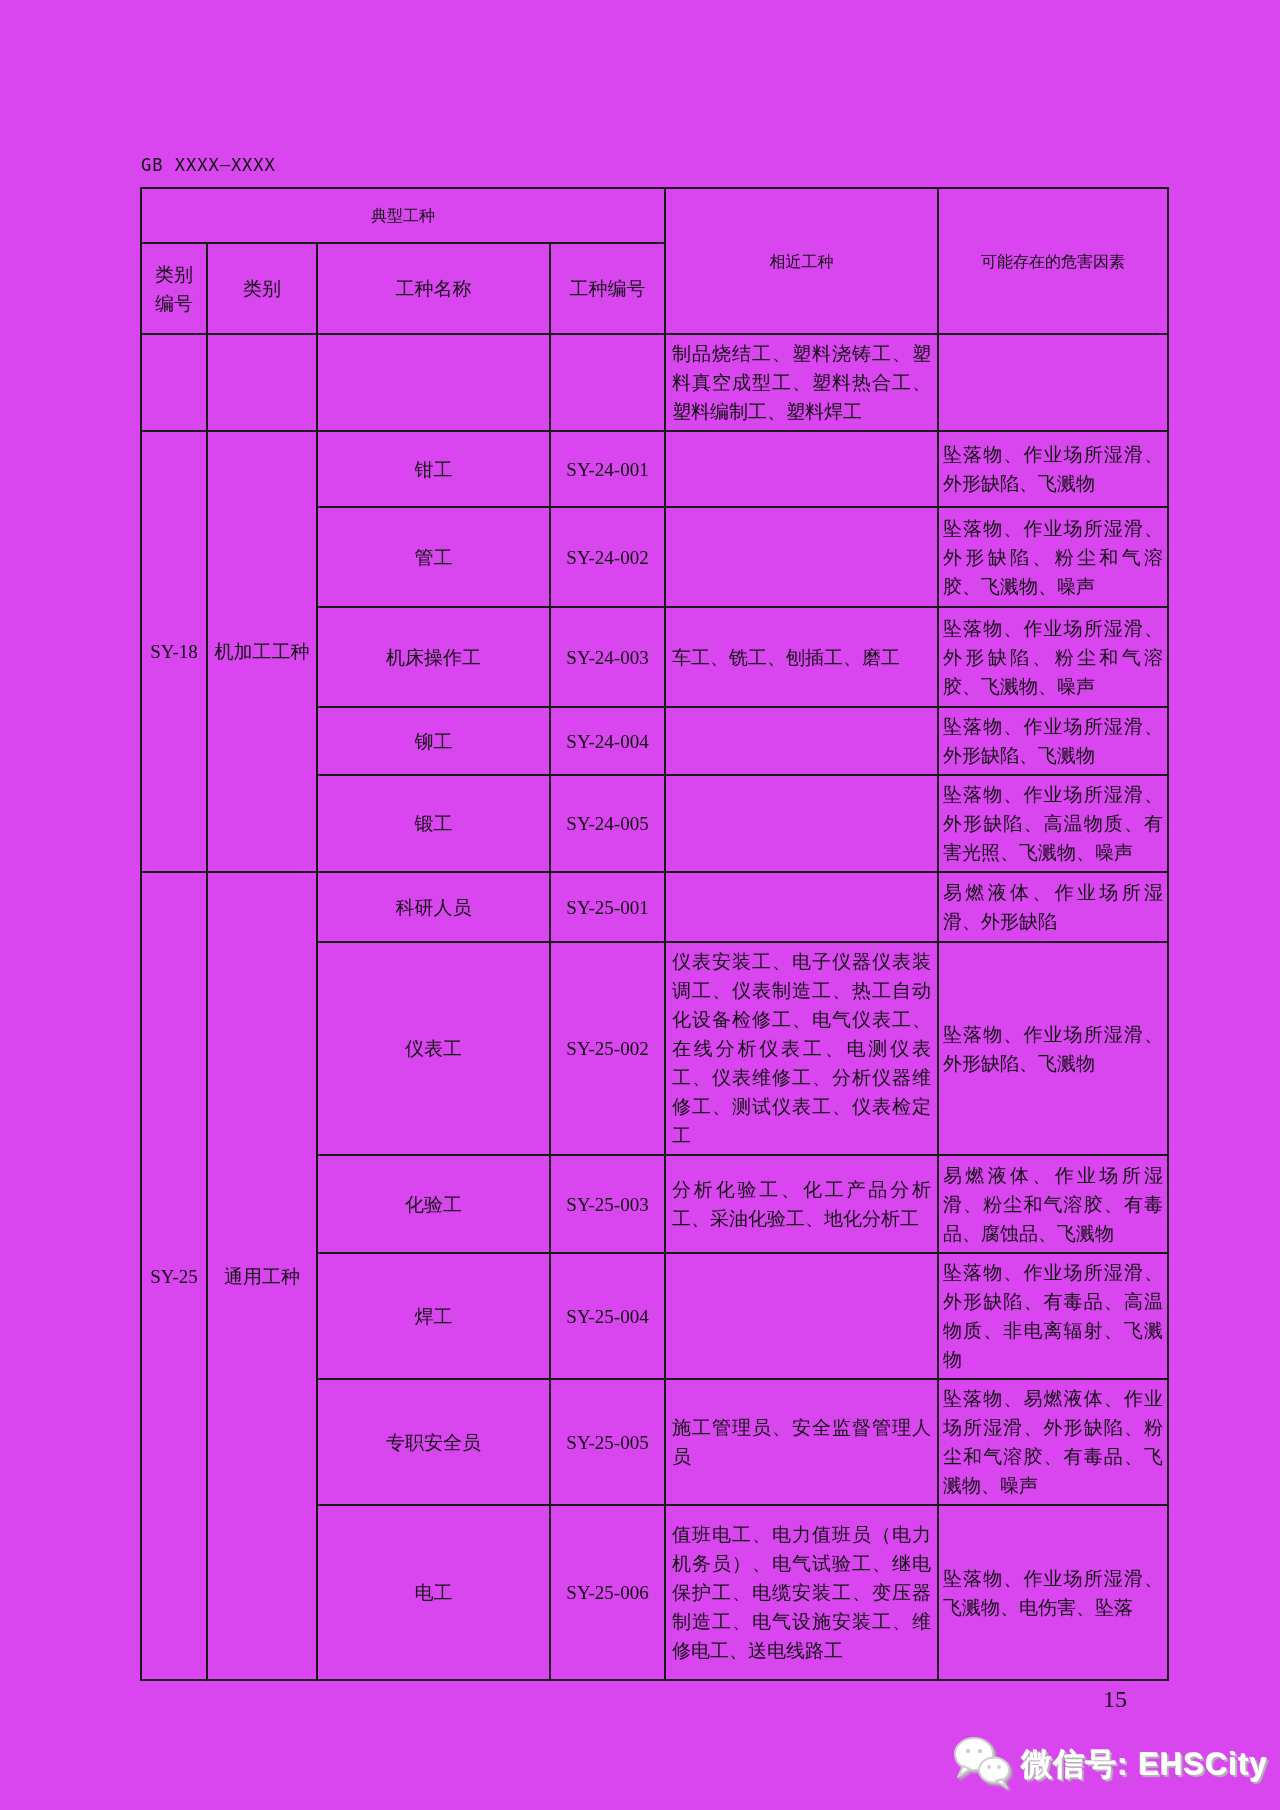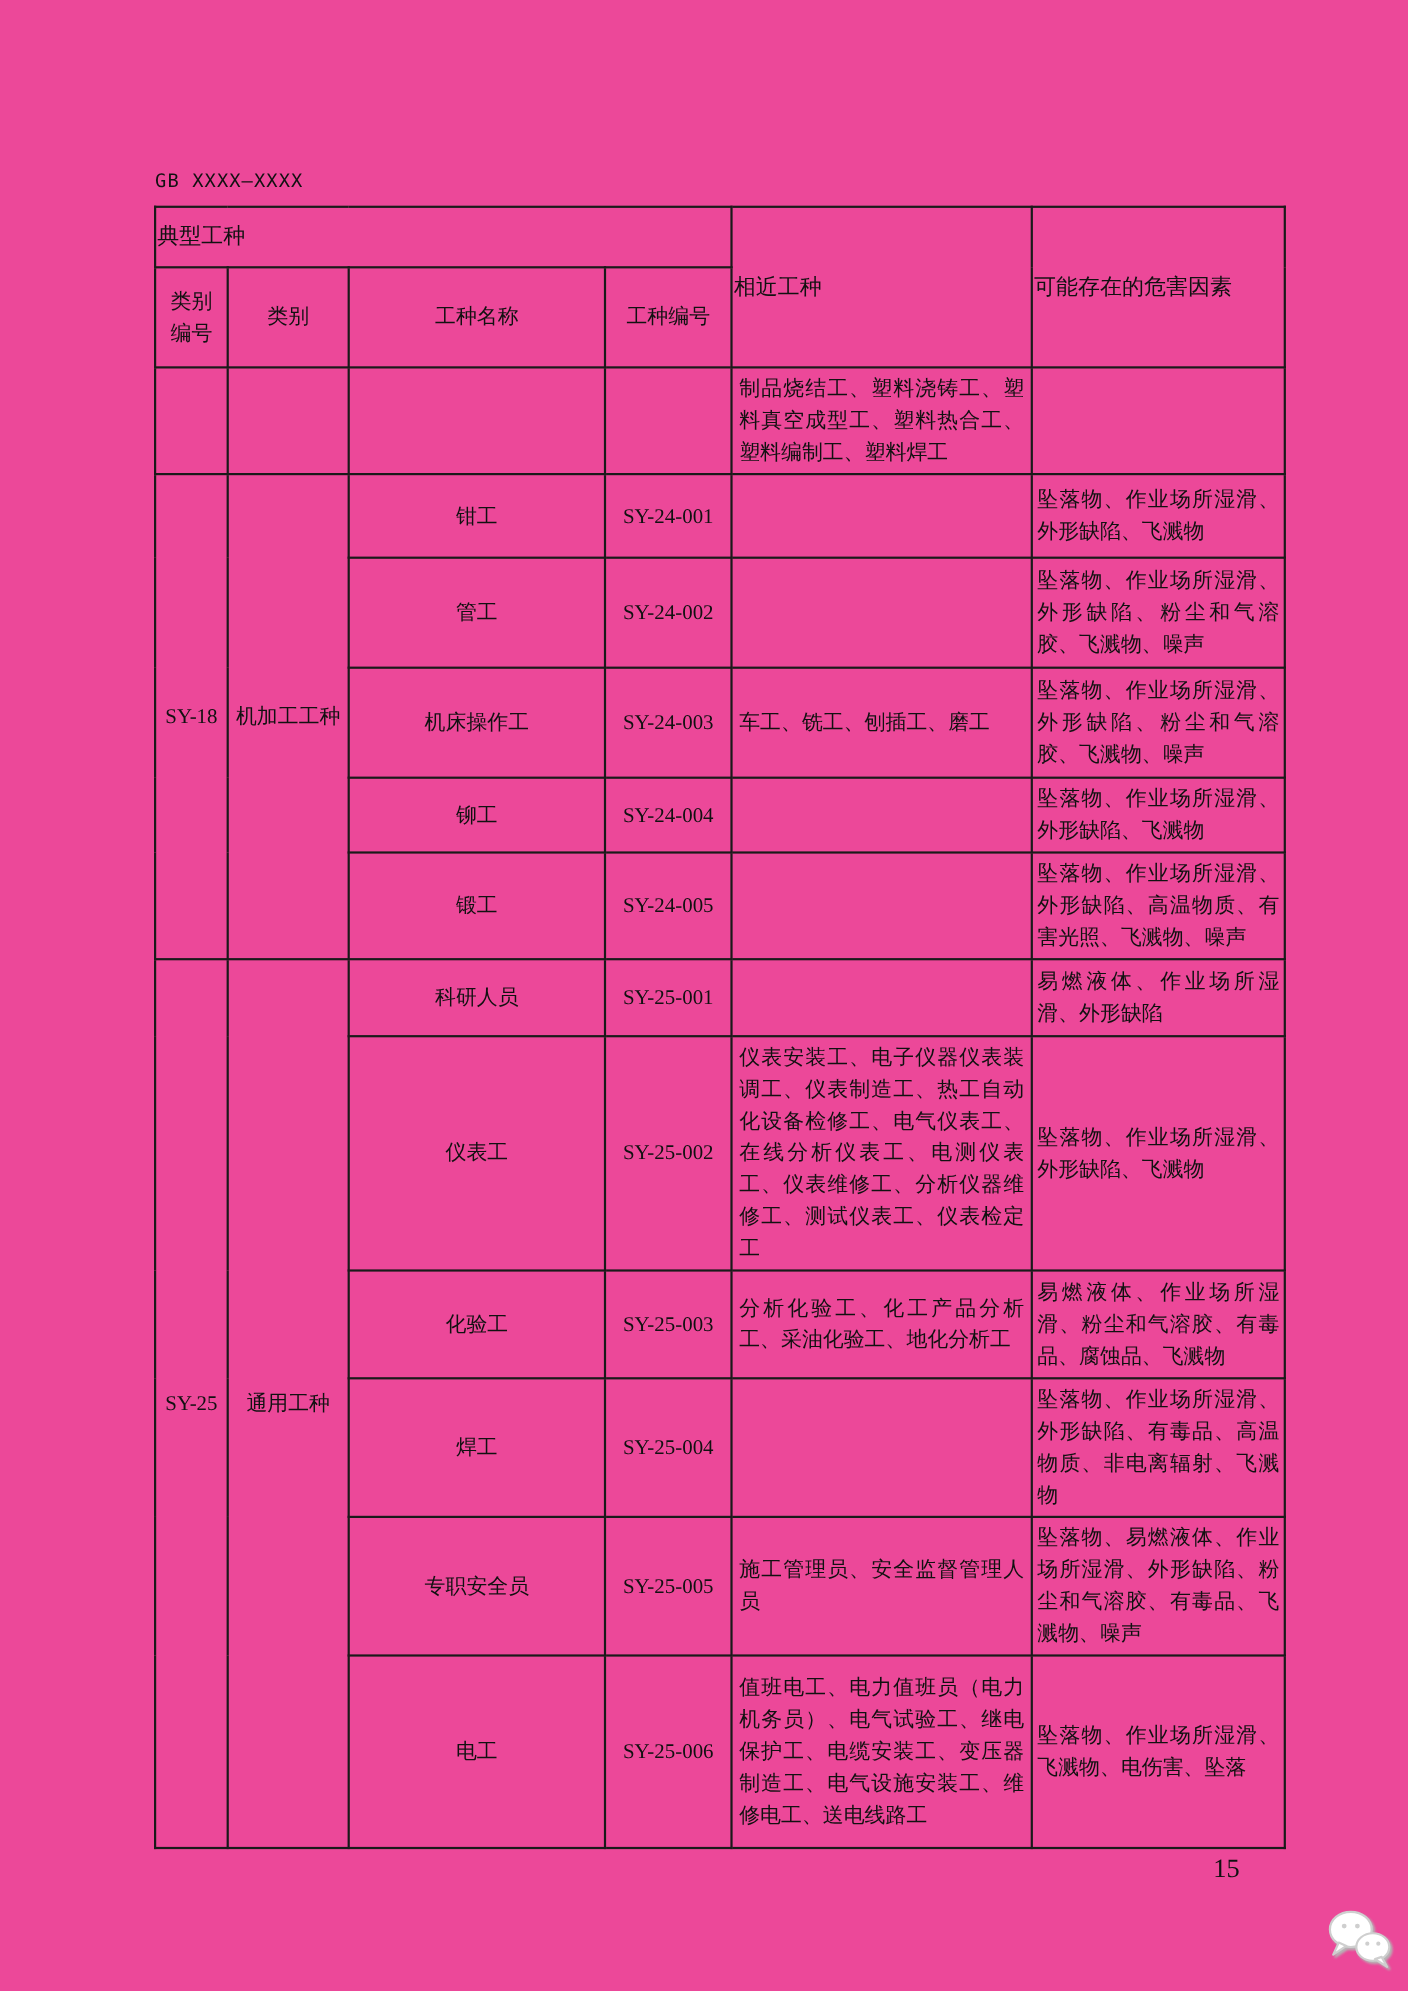--- a/index.html
+++ b/index.html
@@ -1,41 +1,41 @@
 <!DOCTYPE html>
 <html><head>
 <meta charset="utf-8">
 <style>
   html,body{margin:0;padding:0;}
   body{
     width:1280px;height:1810px;background:#ffffff;
     font-family:"Liberation Serif","DejaVu Serif",serif;
     color:#111;position:relative;overflow:hidden;
   }
-  .page{position:absolute;inset:0;background:#ec4899;}
+  .page{position:absolute;inset:0;background:#d946ef;}
 
   .gb-no{
     position:absolute;left:141px;top:155px;
     font-family:"DejaVu Sans Mono","Liberation Mono",monospace;
     font-size:17px;letter-spacing:1px;color:#111;
   }
 
   table.doc{
     position:absolute;left:140px;top:187px;
     width:1027px;border-collapse:collapse;table-layout:fixed;
     font-size:19px;color:#111;
   }
   table.doc th,table.doc td{
     border:2px solid #1a1a1a;
     vertical-align:middle;
     font-weight:normal;
     line-height:29px;
     overflow:hidden;
   }
-  th.h1{font-weight:bold;font-size:20px;text-align:left;height:51px;margin-left:21px;}
+  th.h1{font-weight:bold;font-size:16px;text-align:center;height:51px;margin-left:21px;}
   th.h2{font-weight:bold;font-size:19px;text-align:center;height:77px;}
   th.h2.narrow{padding:6px 13px;}
   td.c-center{text-align:center;padding:2px 4px;}
   td.c-text{text-align:justify;padding:4px 6px;}
   td.cell-hazards{padding:4px 4px;}
 
   .page-number{
     position:absolute;left:1103px;top:1686px;
     font-size:24px;font-family:"Liberation Serif",serif;color:#111;
   }
@@ -178,15 +178,16 @@
           <path d="M52 46 L57 55 L46 48 Z" stroke-linejoin="round"></path>
         </g>
         <g fill="#cfcfcf">
           <circle cx="18" cy="18" r="2.2"></circle>
           <circle cx="30" cy="18" r="2.2"></circle>
           <circle cx="39" cy="34" r="1.9"></circle>
           <circle cx="49" cy="34" r="1.9"></circle>
         </g>
       </svg>
     </span>
+    <span class="wx-label">微信号: EHSCity</span>
   </div>
 
 </div>
 
 </body></html>

